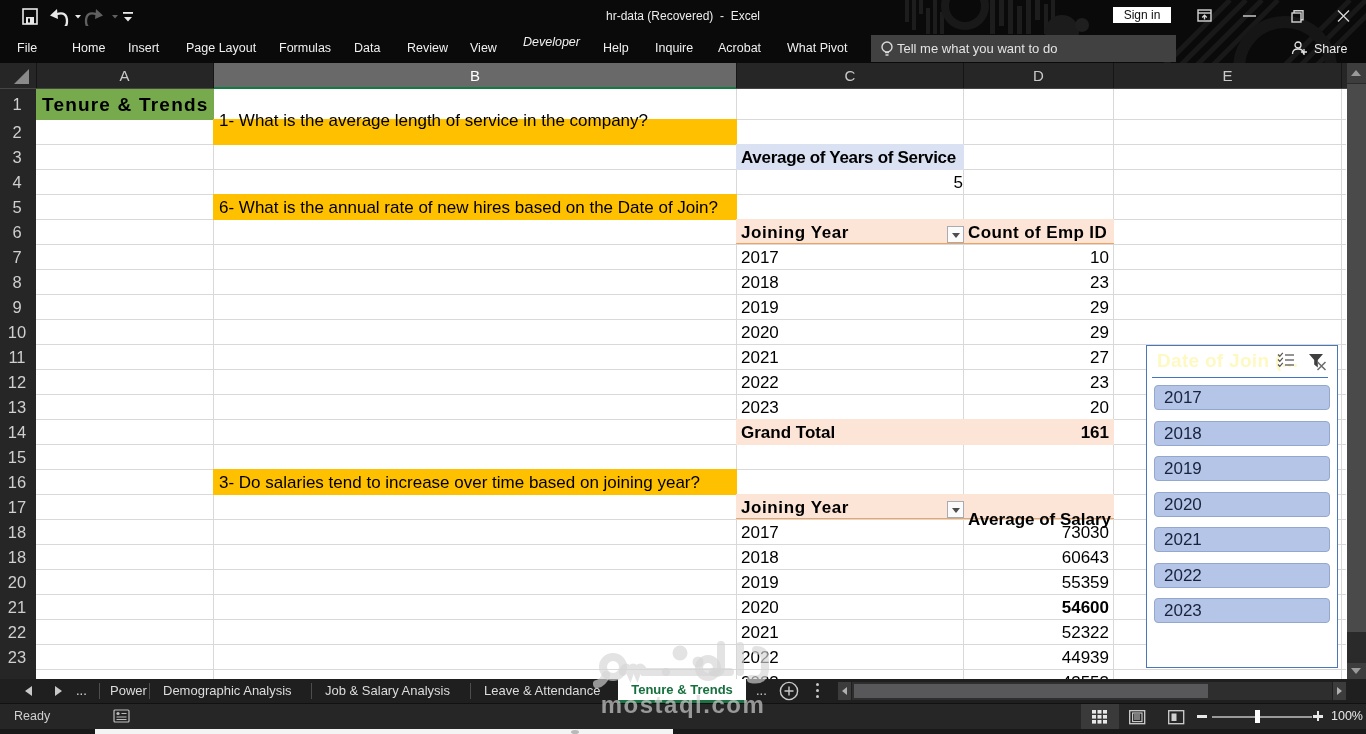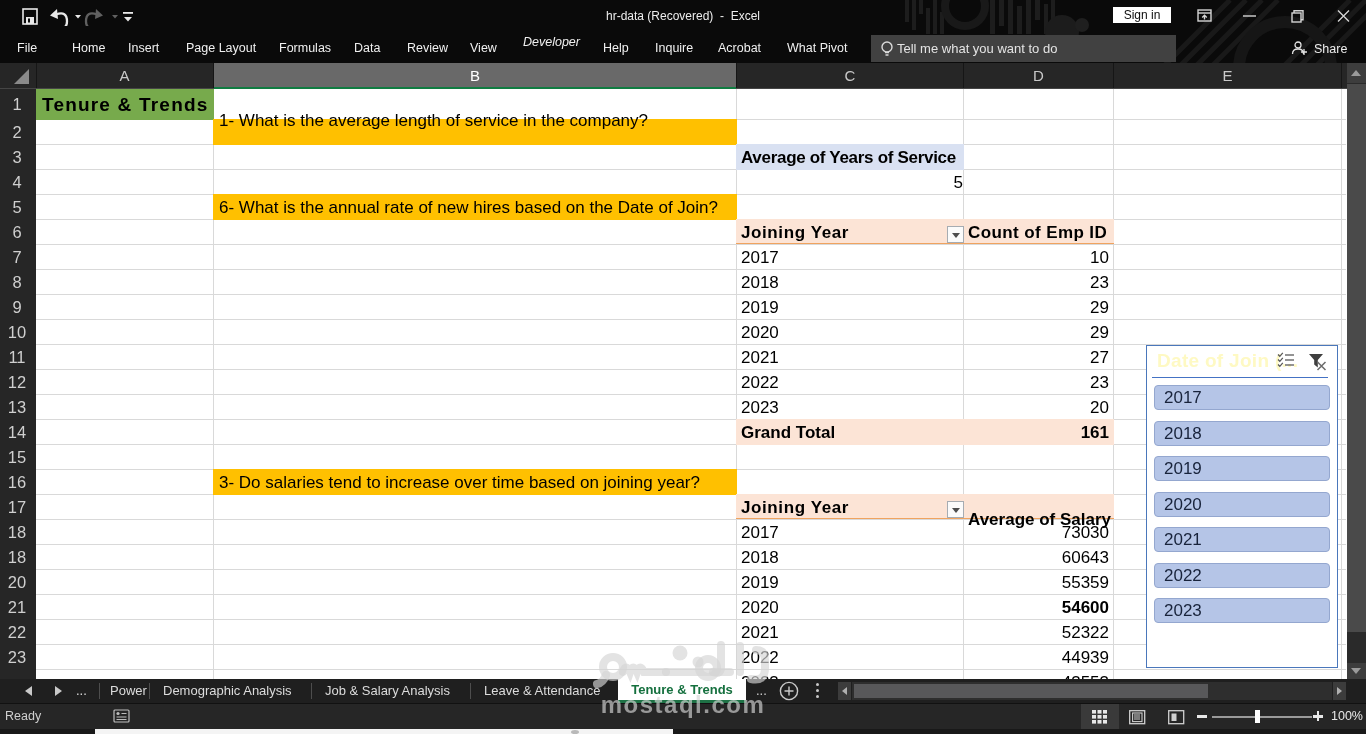--- a/index.html
+++ b/index.html
@@ -314,21 +314,21 @@
 
   <div class="abs" style="left:838px;top:3px;width:13px;height:18px;background:#3c3c3c;"></div>
   <div class="abs" style="left:842px;top:8px;width:0;height:0;border-right:5px solid #b0b0b0;border-top:4px solid transparent;border-bottom:4px solid transparent;"></div>
   <div class="abs" style="left:852px;top:3px;width:480px;height:18px;background:#2e2e2e;"></div>
   <div class="abs" style="left:854px;top:5px;width:354px;height:14px;background:#58585a;"></div>
   <div class="abs" style="left:1333px;top:3px;width:13px;height:18px;background:#3c3c3c;"></div>
   <div class="abs" style="left:1337px;top:8px;width:0;height:0;border-left:5px solid #b0b0b0;border-top:4px solid transparent;border-bottom:4px solid transparent;"></div>
 </div>
 
 <div class="abs" id="statusbar" style="left:0;top:703px;width:1366px;height:26px;background:#262626;border-top:1px solid #111;">
-  <span class="abs" style="left:5px;top:5px;color:#d0d0d0;font-size:12.5px;">Ready</span>
+  <span class="abs" style="left:14px;top:5px;color:#d0d0d0;font-size:12.5px;">Ready</span>
   <svg class="abs" style="left:113px;top:5px;" width="18" height="15" viewBox="0 0 18 15">
     <rect x="1" y="1" width="15" height="12" rx="1" fill="none" stroke="#bdbdbd" stroke-width="1.2"></rect>
     <circle cx="5" cy="4.5" r="1.6" fill="#bdbdbd"></circle>
     <path d="M8.5 4.5 h5 M3.5 8 h10 M3.5 10.5 h10" stroke="#bdbdbd" stroke-width="1.1"></path>
   </svg>
 
   <div class="abs" style="left:1081px;top:0;width:38px;height:25px;background:#3a3a3a;"></div>
   <svg class="abs" style="left:1092px;top:6px;" width="16" height="14" viewBox="0 0 16 14">
     <g fill="#e8e8e8">
         <rect x="0" y="0" width="4" height="3.6"></rect>

